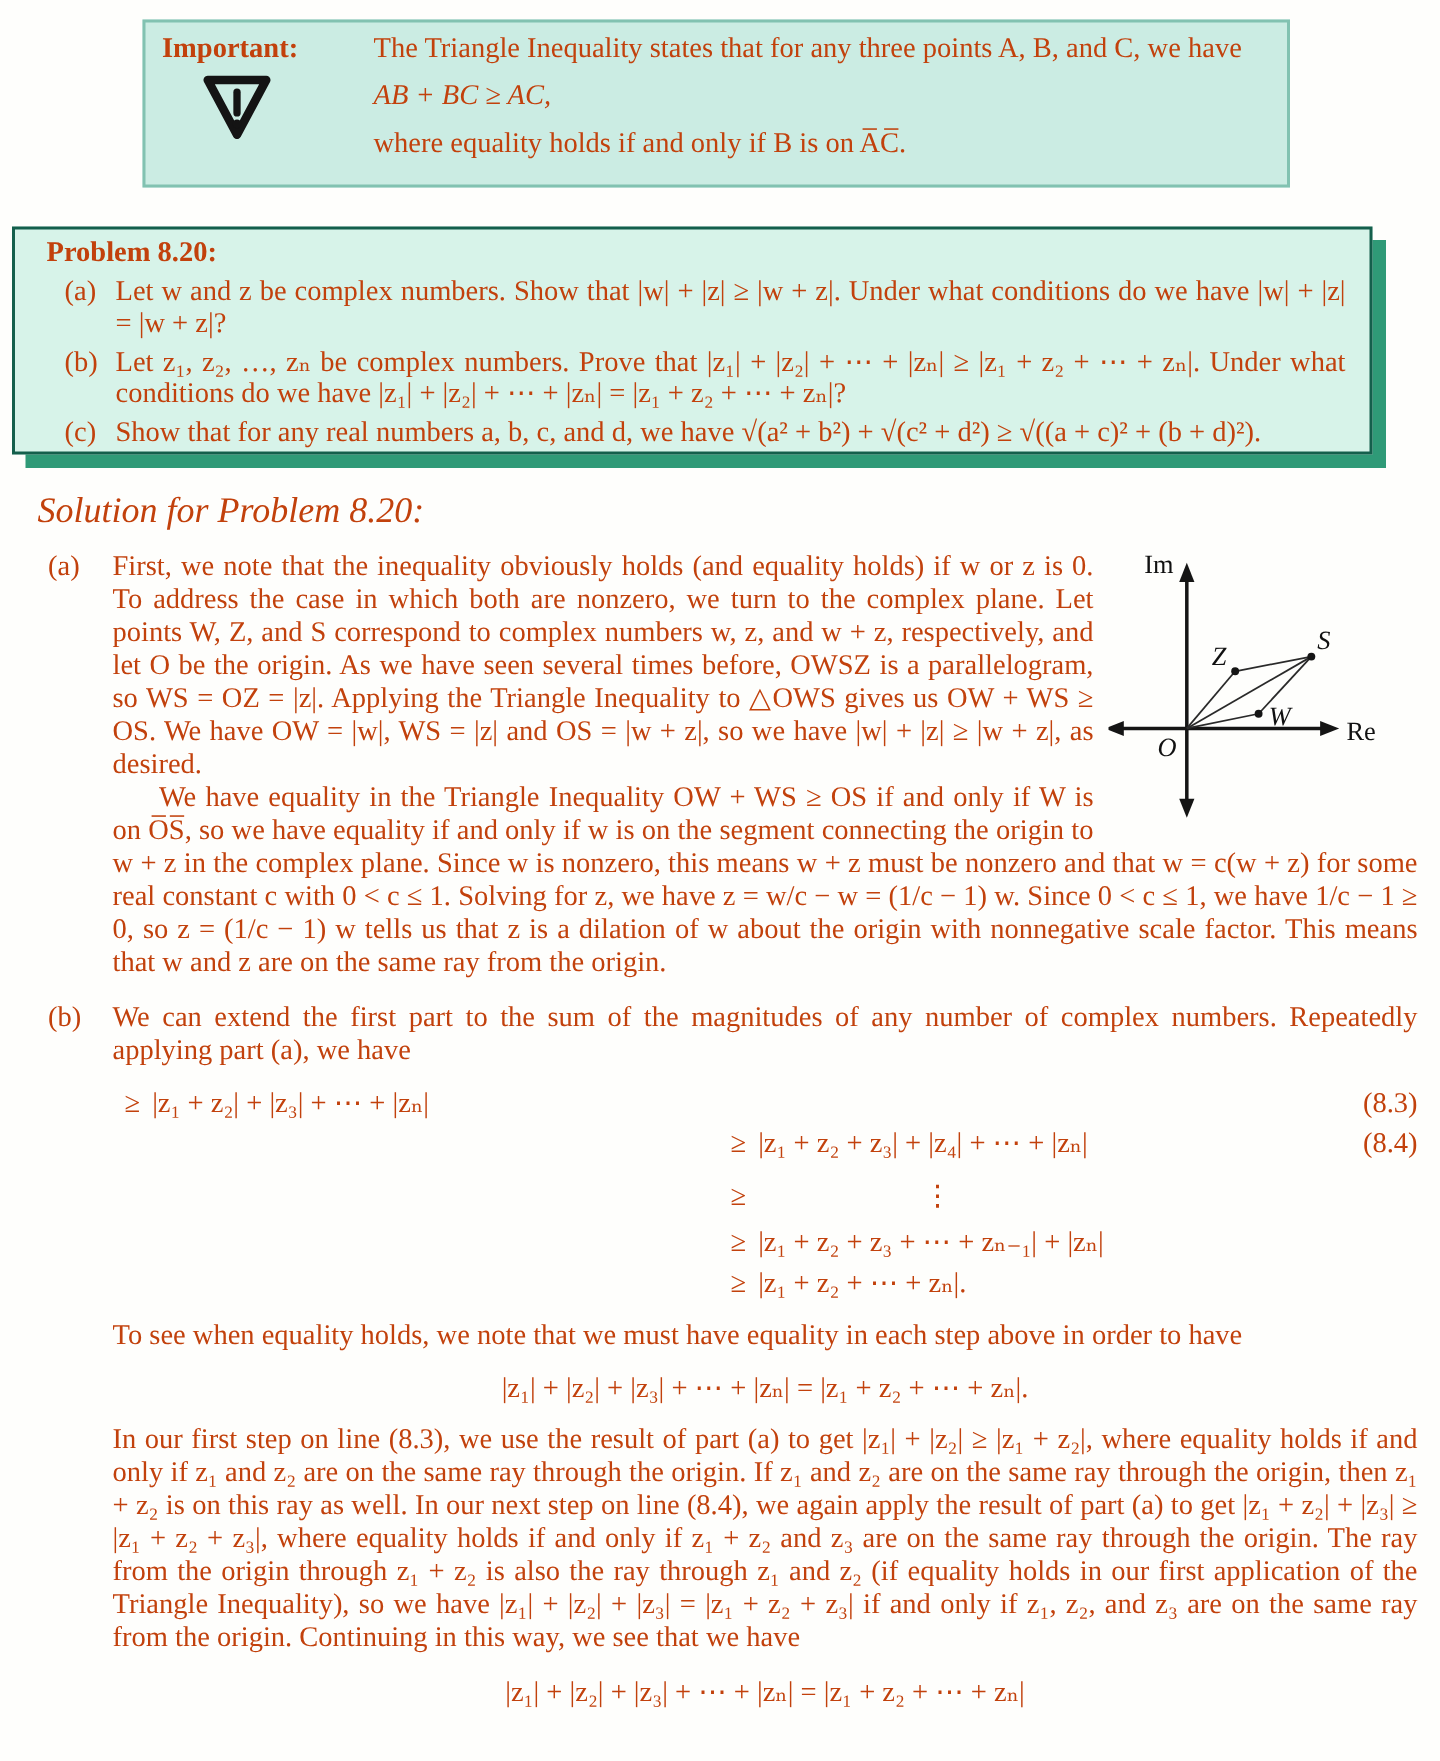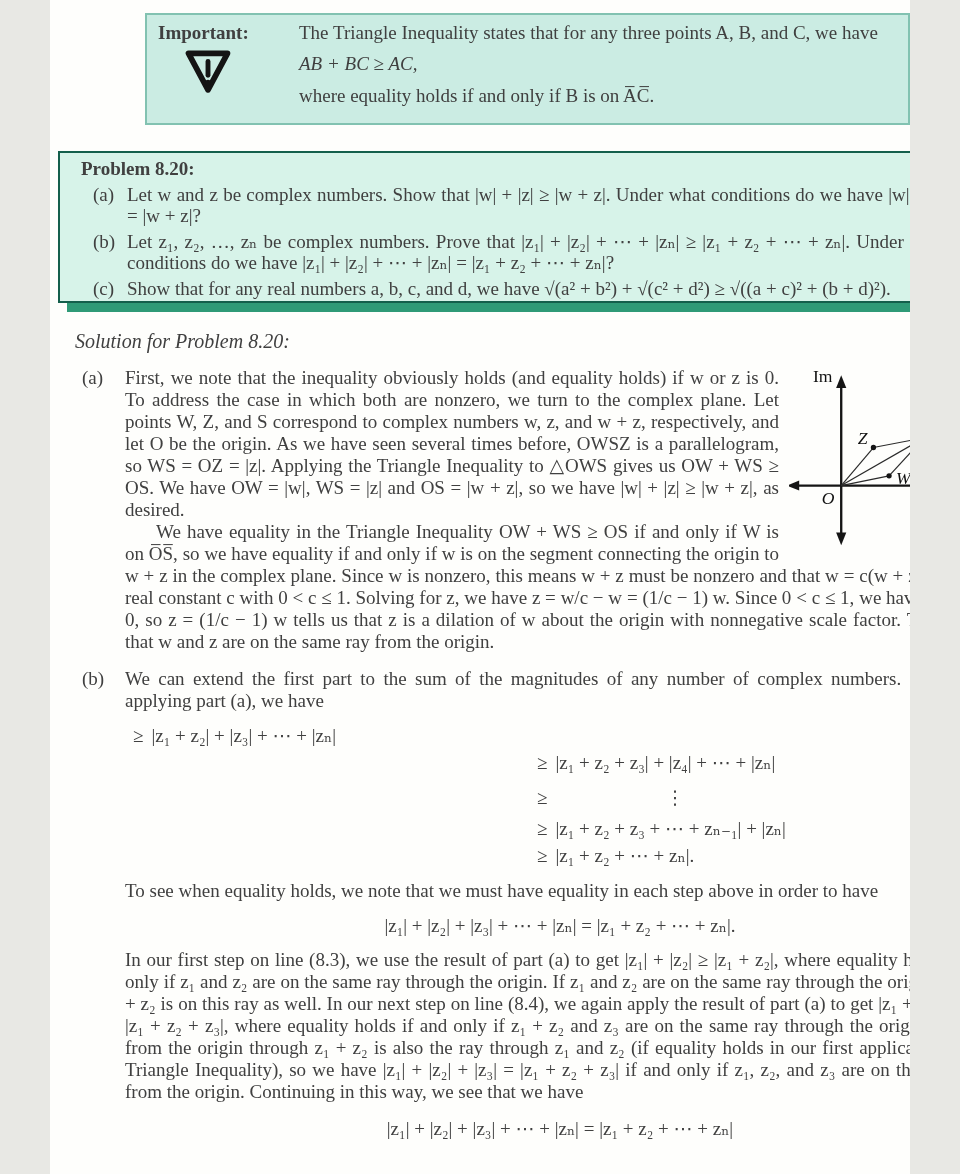--- a/index.html
+++ b/index.html
@@ -1,20 +1,20 @@
 <!DOCTYPE html>
 <html><head>
 <meta charset="utf-8">
 <style>
   html,body{margin:0;padding:0;background:#e8e8e4;}
   .page{
-    position:relative;width:860px;height:1174px;margin:0 auto;
+    position:relative;width:960px;height:1174px;margin:0 auto;
     background:#fefefc;overflow:hidden;
     font-family:"Liberation Serif","DejaVu Serif",serif;
-    font-size:19px;line-height:22px;color:#404040;
+    font-size:19px;line-height:22px;color:#c2410c;
   }
   
   .imp-box{
     position:absolute;left:95px;top:13px;width:765px;height:112px;
     box-sizing:border-box;background:#cbece3;border:2px solid #82c2b1;
     display:flex;
   }
   .imp-left{flex:0 0 152px;padding:7px 0 0 11px;box-sizing:border-box;}
   .imp-label{font-weight:bold;}
   .warn-icon{width:52px;height:48px;margin:4px 0 0 24px;display:block;}
@@ -26,21 +26,21 @@
     box-sizing:border-box;background:#d7f3e9;border:2px solid #145f4c;
     box-shadow:9px 9px 0 #2f9a77;
     padding:5px 14px 0 21px;line-height:21.5px;
   }
   .prob-title{font-weight:bold;}
   .prob-part{display:flex;margin-top:4px;}
   .prob-plabel{flex:0 0 46px;padding-left:12px;box-sizing:border-box;}
   .prob-ptext{flex:1;text-align:justify;padding-right:2px;}
   
   .solution{position:absolute;left:25px;top:330px;width:920px;}
-  .sol-heading{font-style:italic;font-size:20px;}
+  .sol-heading{font-style:italic;font-size:24px;}
   .sol-part{position:relative;padding-left:50px;margin-top:15px;}
   .sol-plabel{position:absolute;left:7px;top:0;}
   p{margin:0;}
   .justify{text-align:justify;}
   .indent{text-indent:31px;}
   .mt{margin-top:13px;}
   
   .diagram{float:right;width:206px;height:210px;margin:-24px 0 4px 10px;text-align:center;}
   .diagram svg{width:206px;height:210px;display:block;}
   .axis{stroke:#151515;stroke-width:2.4;}

